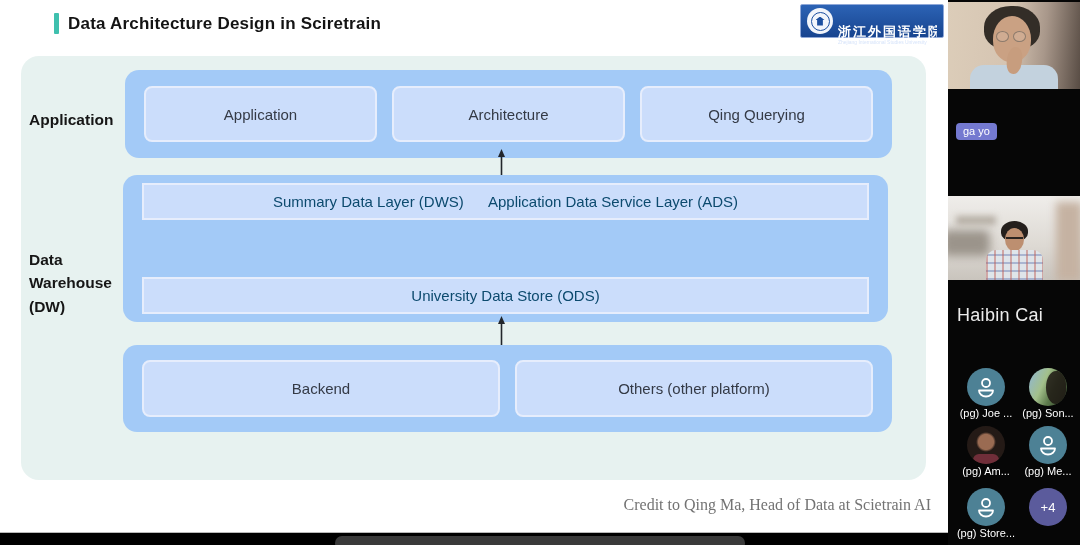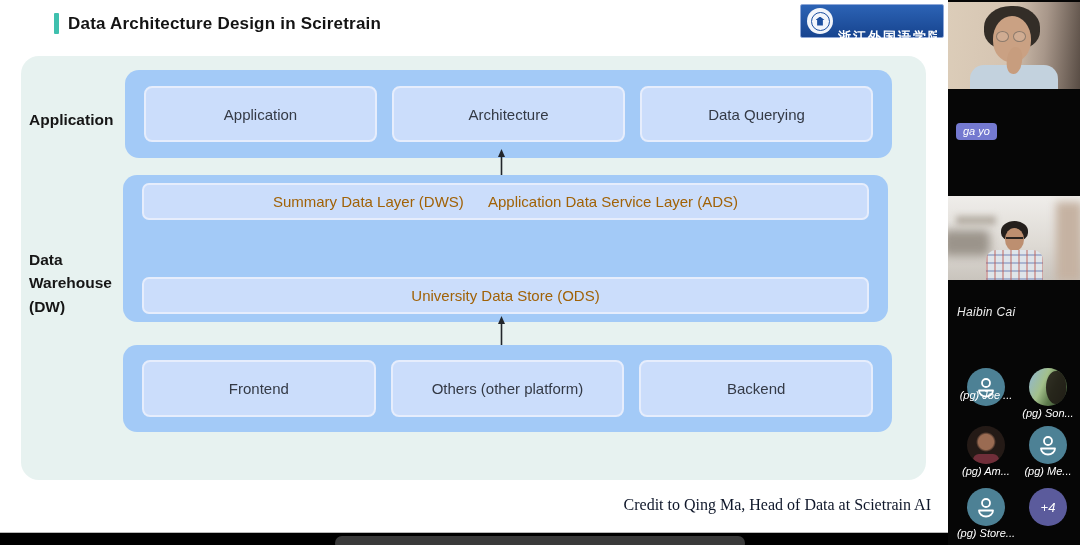--- a/index.html
+++ b/index.html
@@ -16,21 +16,21 @@
 
   .logo { position:absolute; left:800px; top:4px; width:144px; height:34px;
           background:linear-gradient(180deg,#2c63b5,#17448f); border:1px solid #8fa8d8; border-radius:2px;
           display:flex; align-items:center; gap:5px; padding:2px 6px; }
   .emblem { width:26px; height:26px; border-radius:50%; background:#f2f5fb; flex:none;
             display:flex; align-items:center; justify-content:center; }
   .emblem-inner { width:19px; height:19px; border-radius:50%; border:1.5px solid #1c4fa0;
             display:flex; align-items:center; justify-content:center; }
   .emblem-glyph { width:9px; height:9px; background:#1c4fa0;
             clip-path:polygon(50% 0,100% 38%,82% 38%,82% 100%,18% 100%,18% 38%,0 38%); }
-  .logo-text { display:flex; flex-direction:row; line-height:1; overflow:hidden;margin-top:30px; }
+  .logo-text { display:flex; flex-direction:column; line-height:1; overflow:hidden;margin-top:30px; }
   .logo-cn { font-family:"DejaVu Serif", serif; font-weight:bold; font-size:13px; color:#fff;
              letter-spacing:2px; white-space:nowrap; }
   .logo-en { font-size:8px; color:#d7e4fa; white-space:nowrap; transform:scale(.62);
              transform-origin:left top; margin-top:2px; }
 
   .panel { position:absolute; left:21px; top:56px; width:905px; height:424px;
            background:#e7f2f0; border-radius:18px; }
 
   .layer-label { position:absolute; left:8px; width:110px; font-size:15.5px; font-weight:600;
                  color:#161616; line-height:1.5; }
@@ -42,37 +42,37 @@
   .layer.boxes-row { display:flex; align-items:center; padding:0 19px; gap:15px; }
   .layer#layer-app { left:104px; top:14px;  width:767px; height:88px; }
   .layer#layer-dw  { left:102px; top:119px; width:765px; height:147px;
                      display:flex; flex-direction:column; justify-content:space-between; padding:8px 19px; }
   .layer#layer-dc  { left:102px; top:289px; width:769px; height:87px; }
 
   .dbox { flex:1; height:56px; background:#cbddfb; border:2px solid #e6edfc; border-radius:8px;
           display:flex; align-items:center; justify-content:center;
           font-size:15px; color:#343a46; text-align:center; }
   .layer#layer-dc .dbox { height:57px; }
-  .drow { height:37px; background:#cbddfb; border:2px solid #e6edfc; border-radius:7px;
+  .drow { height:37px; background:#cbddfb; border:2px solid #e6edfc; border-radius:0;
           display:flex; align-items:center; justify-content:center;
-          font-size:15px; color:#a16207; white-space:pre; }
+          font-size:15px; color:#0c4a6e; white-space:pre; }
 
   .arrow { position:absolute; left:474px; width:13px; }
   #arrow-1 { top:93px;  height:30px; }
   #arrow-2 { top:260px; height:35px; }
   .arrow svg { width:100%; height:100%; display:block; }
 
   .credit { position:absolute; right:17px; top:496px; font-family:"Liberation Serif", serif;
-            font-size:16px; color:#0f172a; }
+            font-size:16px; color:#737373; }
 
   .bottom-toolbar { position:absolute; left:335px; top:536px; width:410px; height:14px;
                     background:#3a3a3a; border-radius:7px; }
 
   
-  .sidebar { position:absolute; left:948px; top:0; width:132px; height:545px; background:#060606;font-style:italic; }
+  .sidebar { position:absolute; left:948px; top:0; width:132px; height:545px; background:#060606; }
 
   .video-tile { position:absolute; left:0; width:132px; overflow:hidden; }
   #video-1 { top:2px; height:87px;
              background:linear-gradient(95deg,#dccdb9 0%,#d5c4b2 48%,#a8978a 72%,#584c44 100%); }
   .v1-hair  { position:absolute; left:36px; top:4px;  width:56px; height:44px; background:#332d27; border-radius:48% 48% 42% 42%; }
   .v1-face  { position:absolute; left:45px; top:14px; width:38px; height:46px; background:#caa183; border-radius:50% 50% 46% 46%; }
   .v1-g1, .v1-g2 { position:absolute; top:29px; width:13px; height:11px; border:1.5px solid #8d7b6c; border-radius:50%; background:rgba(255,255,255,.12); }
   .v1-g1 { left:48px; } .v1-g2 { left:65px; }
   .v1-hand  { position:absolute; left:59px; top:45px; width:15px; height:27px; background:#c79d7e; border-radius:45%; transform:rotate(8deg); }
   .v1-shirt { position:absolute; left:22px; top:63px; width:88px; height:27px; background:#c3d2de; border-radius:14px 14px 0 0; }
@@ -87,37 +87,37 @@
   .v2-col-right { position:absolute; right:-2px; top:6px; width:26px; height:80px; background:#c5b2a2; filter:blur(4px); }
   .v2-hair  { position:absolute; left:53px; top:25px; width:27px; height:20px; background:#241f1c; border-radius:50% 50% 40% 40%; }
   .v2-face  { position:absolute; left:57px; top:32px; width:19px; height:23px; background:#bd8f70; border-radius:50%; }
   .v2-glasses { position:absolute; left:58px; top:41px; width:17px; height:4px; border-top:2.5px solid #2b2420; }
   .v2-shirt { position:absolute; left:38px; top:54px; width:57px; height:30px; border-radius:10px 10px 0 0;
               background:
                 repeating-linear-gradient(90deg, rgba(190,90,80,.45) 0 2px, transparent 2px 8px),
                 repeating-linear-gradient(0deg,  rgba(90,110,170,.40) 0 2px, transparent 2px 8px),
                 #dfe5ea; }
 
-  .participant-name { position:absolute; left:9px; top:305px; color:#ececec; font-size:12px; letter-spacing:.3px; }
+  .participant-name { position:absolute; left:9px; top:305px; color:#ececec; font-size:18px; letter-spacing:.3px; }
 
   .av { position:absolute; width:38px; height:38px; border-radius:50%; overflow:hidden; }
   .av.icon { background:#4d8195; display:flex; align-items:center; justify-content:center; }
   .av.plus { background:#5b5b9c; color:#fff; display:flex; align-items:center; justify-content:center; font-size:13px; }
   .av.photo-son { background:linear-gradient(115deg,#8fb6d8 0%,#a3c08b 38%,#5d7a4c 62%,#2e3b28 100%); }
   .hair-son { position:absolute; right:1px; top:3px; width:20px; height:33px; background:#1d1713; border-radius:50% 40% 40% 50%; opacity:.85; }
   .av.photo-am { background:radial-gradient(circle at 50% 42%, #9a6b52 0 26%, #241a16 34% 100%); }
   .shirt-am { position:absolute; bottom:0; left:6px; width:26px; height:10px; background:#7e3340; border-radius:6px 6px 0 0; opacity:.85; }
 
   #av-1 { left:19px; top:368px; } #av-2 { left:81px; top:368px; }
   #av-3 { left:19px; top:426px; } #av-4 { left:81px; top:426px; }
   #av-5 { left:19px; top:488px; } #av-6 { left:81px; top:488px; }
 
   .av-label { position:absolute; width:70px; color:#fff; font-size:11px; text-align:center;
               white-space:nowrap; overflow:hidden; }
-  #avl-1 { left:3px;  top:389px; } #avl-2 { left:65px; top:407px; }
+  #avl-1 { left:3px;  top:407px; } #avl-2 { left:65px; top:407px; }
   #avl-3 { left:3px;  top:465px; } #avl-4 { left:65px; top:465px; }
   #avl-5 { left:3px;  top:527px; }
 </style>
 </head>
 <body>
 
 <div class="app">
 
   <div class="main">
 
@@ -139,21 +139,21 @@
     </div>
 
     <div class="panel">
 
       <div class="layer-label" id="lbl-app">Application</div>
       <div class="layer-label" id="lbl-dw">Data Warehouse (DW)</div>
 
       <div class="layer boxes-row" id="layer-app">
         <div class="dbox">Application</div>
         <div class="dbox">Architecture</div>
-        <div class="dbox">Data Querying</div>
+        <div class="dbox">Qing Querying</div>
       </div>
 
       <div class="arrow" id="arrow-1">
         <svg viewBox="0 0 13 30" preserveAspectRatio="none">
           <line x1="6.5" y1="29" x2="6.5" y2="6" stroke="#22262b" stroke-width="1.6"></line>
           <polygon points="6.5,0 3,8 10,8" fill="#22262b"></polygon>
         </svg>
       </div>
 
       <div class="layer" id="layer-dw">
@@ -162,23 +162,22 @@
       </div>
 
       <div class="arrow" id="arrow-2">
         <svg viewBox="0 0 13 35" preserveAspectRatio="none">
           <line x1="6.5" y1="34" x2="6.5" y2="6" stroke="#22262b" stroke-width="1.6"></line>
           <polygon points="6.5,0 3,8 10,8" fill="#22262b"></polygon>
         </svg>
       </div>
 
       <div class="layer boxes-row" id="layer-dc">
-        <div class="dbox">Frontend</div>
+        <div class="dbox">Backend</div>
         <div class="dbox">Others (other platform)</div>
-        <div class="dbox">Backend</div>
       </div>
 
     </div>
 
     <div class="credit">Credit to Qing Ma, Head of Data at Scietrain AI</div>
   </div>
 
   <div class="bottom-toolbar"></div>
 
   <div class="sidebar">

